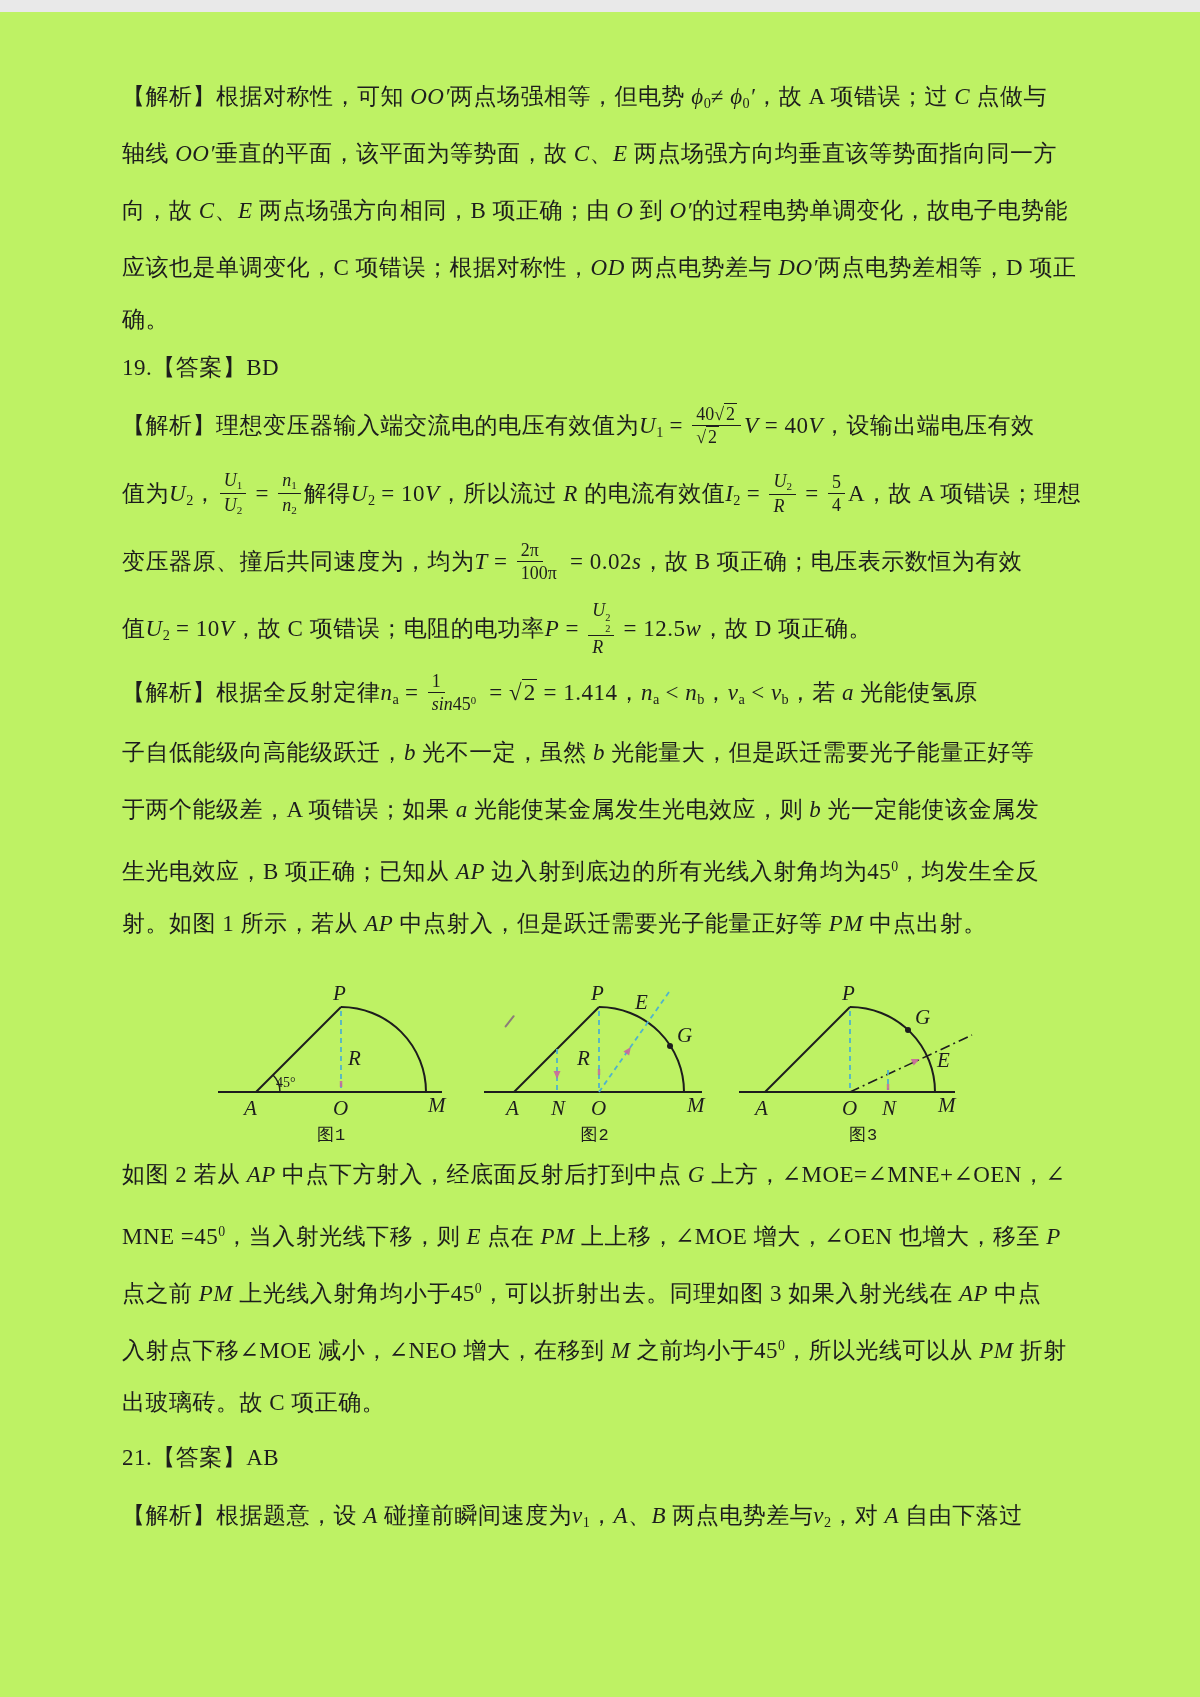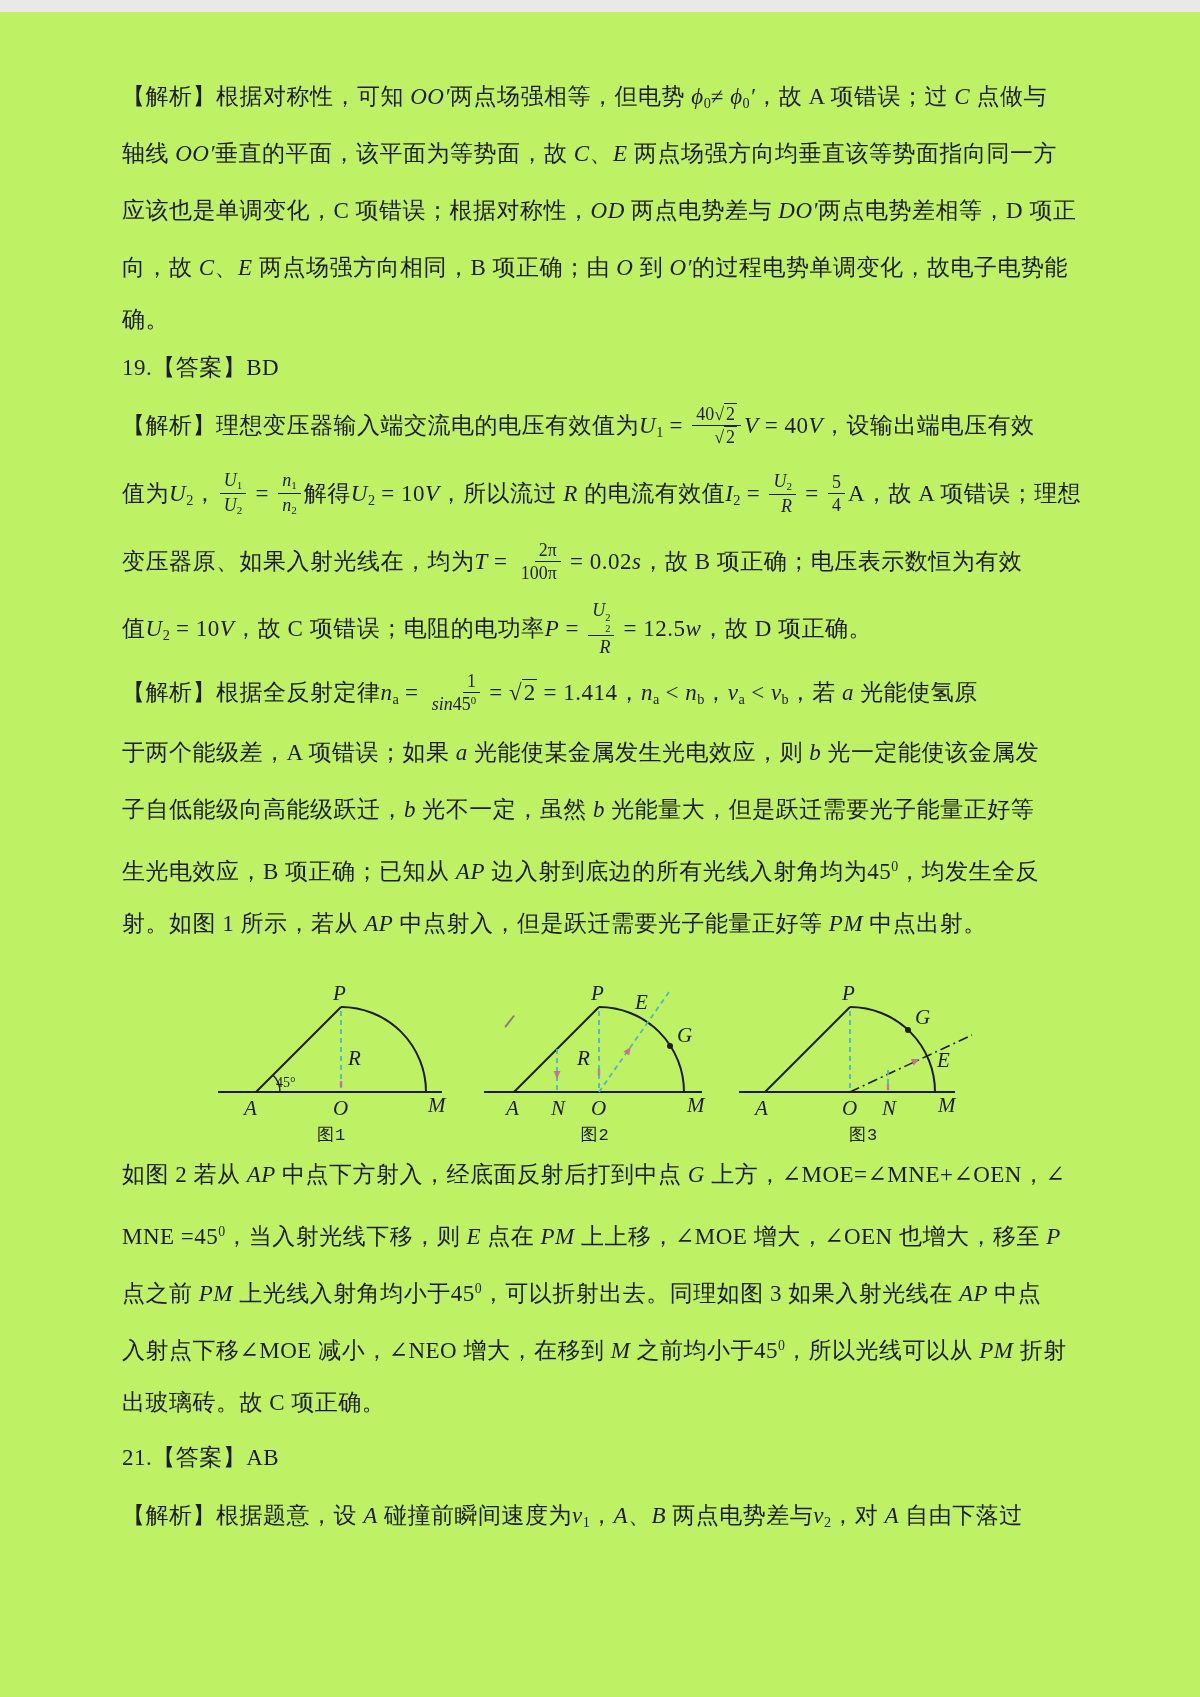--- a/index.html
+++ b/index.html
@@ -13,21 +13,21 @@
   .h48{height:48px;line-height:48px;}
   .h50{height:50px;line-height:50px;}
   .h54{height:54px;line-height:54px;}
   .h62{height:62px;line-height:62px;}
   .h66{height:66px;line-height:66px;}
   .h68{height:68px;line-height:68px;}
   .v{font-style:italic;font-family:"Liberation Serif","DejaVu Serif",serif;}
   sub{font-size:0.62em;vertical-align:-0.28em;letter-spacing:0;}
   sup{font-size:0.6em;vertical-align:0.55em;letter-spacing:0;}
   .frac{
-    display:inline-flex;flex-direction:column;align-items:flex-end;
+    display:inline-flex;flex-direction:column;align-items:flex-start;
     vertical-align:middle;font-size:0.78em;line-height:1.25;
     margin:0 3px;transform:translateY(-2px);letter-spacing:0;
   }
   .frac .num{border-bottom:1.6px solid #1d1d1d;padding:0 4px;text-align:center;}
   .frac .den{padding:0 4px;text-align:center;}
   .sq{white-space:nowrap;letter-spacing:0;}
   .rad{border-top:1.6px solid #1d1d1d;padding:0 2px;}
   .ss{display:inline-flex;flex-direction:column;font-size:0.58em;line-height:1.05;vertical-align:-0.45em;letter-spacing:0;}
   .figure-row{
     display:flex;justify-content:center;align-items:flex-end;gap:26px;
@@ -42,31 +42,31 @@
     background:#7e5f7d;transform:rotate(128deg);border-radius:1px;opacity:.8;}
 </style>
 </head>
 <body>
 
 <div class="page">
   <div class="doc">
 
     <div class="line"><span class="t">【解析】根据对称性，可知 </span><span class="v">OO′</span><span class="t">两点场强相等，但电势 </span><span class="v">ϕ</span><sub>0</sub><span class="t">≠ </span><span class="v">ϕ</span><sub>0</sub><span class="v">′</span><span class="t">，故 A 项错误；过 </span><span class="v">C</span><span class="t"> 点做与</span></div>
     <div class="line"><span class="t">轴线 </span><span class="v">OO′</span><span class="t">垂直的平面，该平面为等势面，故 </span><span class="v">C</span><span class="t">、</span><span class="v">E</span><span class="t"> 两点场强方向均垂直该等势面指向同一方</span></div>
+    <div class="line"><span class="t">向，故 </span><span class="v">C</span><span class="t">、</span><span class="v">E</span><span class="t"> 两点场强方向相同，B 项正确；由 </span><span class="v">O</span><span class="t"> 到 </span><span class="v">O′</span><span class="t">的过程电势单调变化，故电子电势能</span></div>
     <div class="line"><span class="t">应该也是单调变化，C 项错误；根据对称性，</span><span class="v">OD</span><span class="t"> 两点电势差与 </span><span class="v">DO′</span><span class="t">两点电势差相等，D 项正</span></div>
-    <div class="line"><span class="t">向，故 </span><span class="v">C</span><span class="t">、</span><span class="v">E</span><span class="t"> 两点场强方向相同，B 项正确；由 </span><span class="v">O</span><span class="t"> 到 </span><span class="v">O′</span><span class="t">的过程电势单调变化，故电子电势能</span></div>
     <div class="line h48"><span class="t">确。</span></div>
     <div class="line h48"><span class="t">19.【答案】BD</span></div>
     <div class="line h68"><span class="t">【解析】理想变压器输入端交流电的电压有效值为</span><span class="v">U</span><sub>1</sub><span class="t"> = </span><span class="frac"><span class="num"><span class="t">40</span><span class="sq"><span class="rsign">√</span><span class="rad">2</span></span></span><span class="den"><span class="sq"><span class="rsign">√</span><span class="rad">2</span></span></span></span><span class="v">V</span><span class="t"> = 40</span><span class="v">V</span><span class="t">，设输出端电压有效</span></div>
     <div class="line h68"><span class="t">值为</span><span class="v">U</span><sub>2</sub><span class="t">，</span><span class="frac"><span class="num"><span class="v">U</span><sub>1</sub></span><span class="den"><span class="v">U</span><sub>2</sub></span></span><span class="t"> = </span><span class="frac"><span class="num"><span class="v">n</span><sub>1</sub></span><span class="den"><span class="v">n</span><sub>2</sub></span></span><span class="t">解得</span><span class="v">U</span><sub>2</sub><span class="t"> = 10</span><span class="v">V</span><span class="t">，所以流过 </span><span class="v">R</span><span class="t"> 的电流有效值</span><span class="v">I</span><sub>2</sub><span class="t"> = </span><span class="frac"><span class="num"><span class="v">U</span><sub>2</sub></span><span class="den"><span class="v">R</span></span></span><span class="t"> = </span><span class="frac"><span class="num"><span class="t">5</span></span><span class="den"><span class="t">4</span></span></span><span class="t">A，故 A 项错误；理想</span></div>
-    <div class="line h68"><span class="t">变压器原、如果入射光线在，均为</span><span class="v">T</span><span class="t"> = </span><span class="frac"><span class="num"><span class="t">2π</span></span><span class="den"><span class="t">100π</span></span></span><span class="t"> = 0.02</span><span class="v">s</span><span class="t">，故 B 项正确；电压表示数恒为有效</span></div>
+    <div class="line h68"><span class="t">变压器原、撞后共同速度为，均为</span><span class="v">T</span><span class="t"> = </span><span class="frac"><span class="num"><span class="t">2π</span></span><span class="den"><span class="t">100π</span></span></span><span class="t"> = 0.02</span><span class="v">s</span><span class="t">，故 B 项正确；电压表示数恒为有效</span></div>
     <div class="line h66"><span class="t">值</span><span class="v">U</span><sub>2</sub><span class="t"> = 10</span><span class="v">V</span><span class="t">，故 C 项错误；电阻的电功率</span><span class="v">P</span><span class="t"> = </span><span class="frac"><span class="num"><span class="v">U</span><span class="ss"><span class="up">2</span><span class="dn">2</span></span></span><span class="den"><span class="v">R</span></span></span><span class="t"> = 12.5</span><span class="v">w</span><span class="t">，故 D 项正确。</span></div>
     <div class="line h62"><span class="t">【解析】根据全反射定律</span><span class="v">n</span><sub>a</sub><span class="t"> = </span><span class="frac"><span class="num"><span class="t">1</span></span><span class="den"><span class="v">sin</span><span class="t">45</span><sup>0</sup></span></span><span class="t"> = </span><span class="sq"><span class="rsign">√</span><span class="rad">2</span></span><span class="t"> = 1.414，</span><span class="v">n</span><sub>a</sub><span class="t"> &lt; </span><span class="v">n</span><sub>b</sub><span class="t">，</span><span class="v">v</span><sub>a</sub><span class="t"> &lt; </span><span class="v">v</span><sub>b</sub><span class="t">，若 </span><span class="v">a</span><span class="t"> 光能使氢原</span></div>
+    <div class="line"><span class="t">子自低能级向高能级跃迁，</span><span class="v">b</span><span class="t"> 光不一定，虽然 </span><span class="v">b</span><span class="t"> 光能量大，但是跃迁需要光子能量正好等</span></div>
     <div class="line"><span class="t">于两个能级差，A 项错误；如果 </span><span class="v">a</span><span class="t"> 光能使某金属发生光电效应，则 </span><span class="v">b</span><span class="t"> 光一定能使该金属发</span></div>
-    <div class="line"><span class="t">子自低能级向高能级跃迁，</span><span class="v">b</span><span class="t"> 光不一定，虽然 </span><span class="v">b</span><span class="t"> 光能量大，但是跃迁需要光子能量正好等</span></div>
     <div class="line"><span class="t">生光电效应，B 项正确；已知从 </span><span class="v">AP</span><span class="t"> 边入射到底边的所有光线入射角均为45</span><sup>0</sup><span class="t">，均发生全反</span></div>
     <div class="line"><span class="t">射。如图 1 所示，若从 </span><span class="v">AP</span><span class="t"> 中点射入，但是跃迁需要光子能量正好等 </span><span class="v">PM</span><span class="t"> 中点出射。</span></div>
 
     <div class="figure-row">
 
       <figure>
         <svg width="240" height="162" viewBox="0 0 240 162">
           <line x1="6" y1="128" x2="230" y2="128" stroke="#1d1d1d" stroke-width="2"></line>
           <line x1="44" y1="128" x2="129" y2="43" stroke="#1d1d1d" stroke-width="2"></line>
           <path d="M 129,43 A 85,85 0 0 1 214,128" fill="none" stroke="#1d1d1d" stroke-width="2"></path>

